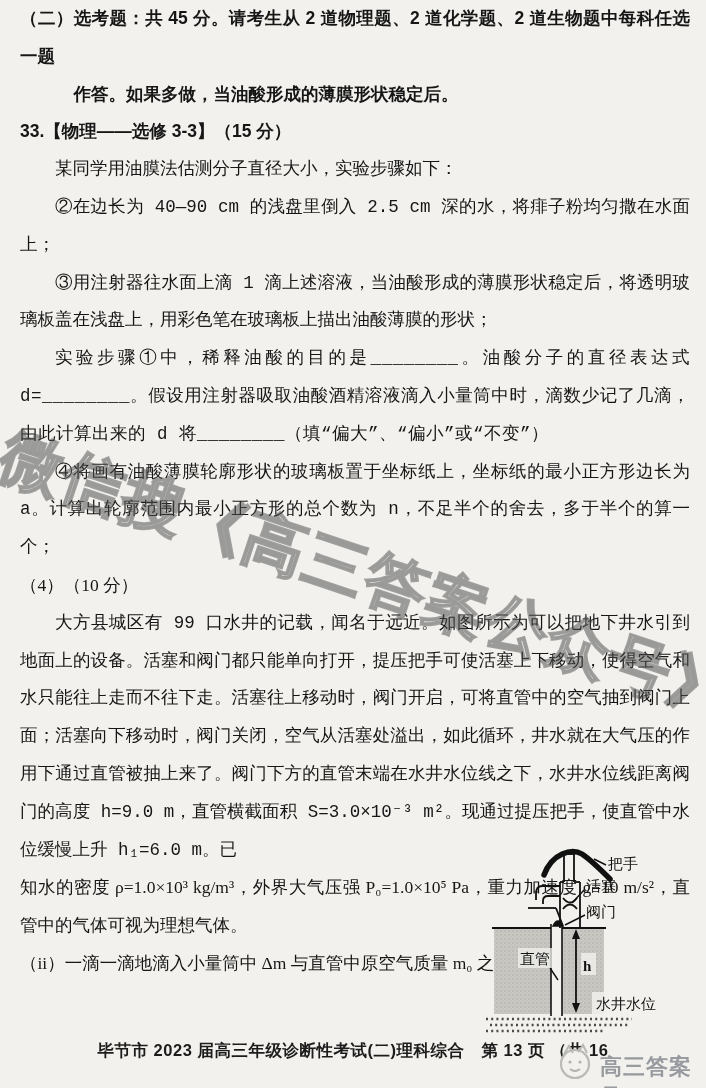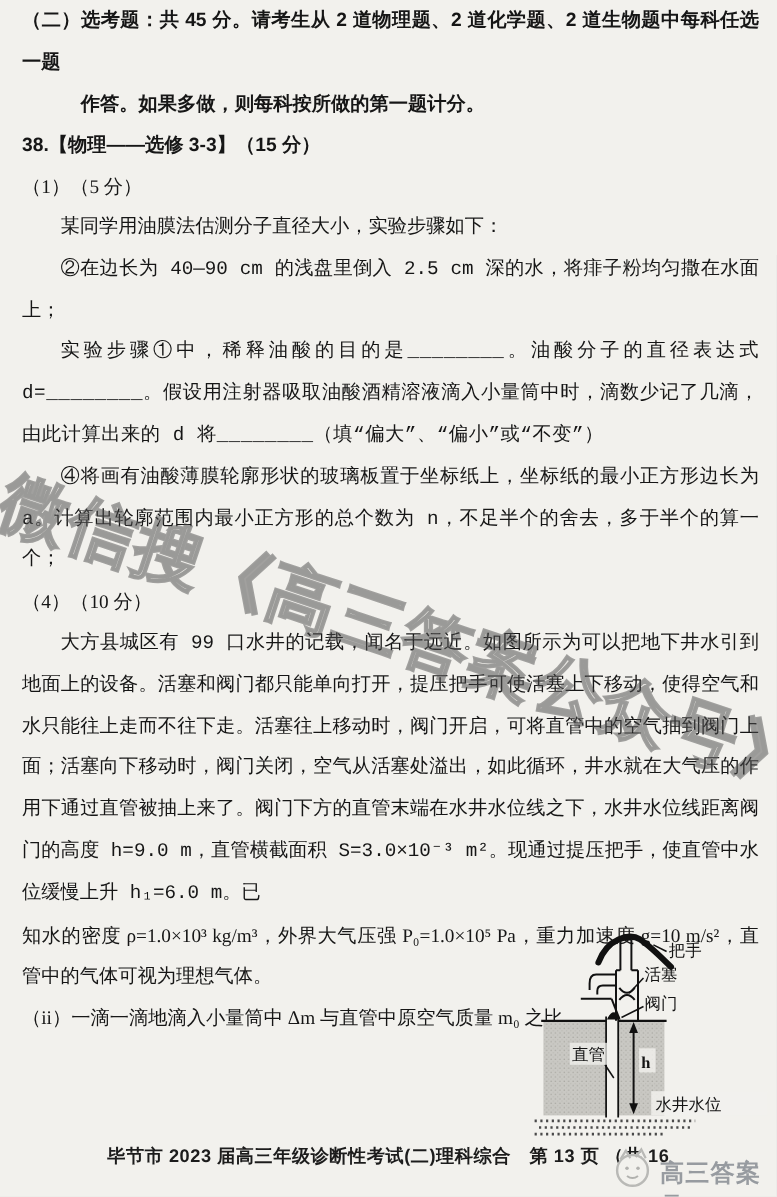--- a/index.html
+++ b/index.html
@@ -51,27 +51,27 @@
     font-size:22px;font-weight:700;color:#979ba0;letter-spacing:1px;
   }
 </style>
 </head>
 <body>
 
 <div class="page">
 
   <div class="content">
     <p class="bold-sans notice1">（二）选考题：共 45 分。请考生从 2 道物理题、2 道化学题、2 道生物题中每科任选一题</p>
-    <p class="bold-sans notice2">作答。如果多做，则每科按所做的第一题计分。</p>
+    <p class="bold-sans notice2">作答。如果多做，当油酸形成的薄膜形状稳定后。</p>
 
-    <p class="bold-sans">38.【物理——选修 3-3】（15 分）</p>
+    <p class="bold-sans">33.【物理——选修 3-3】（15 分）</p>
 
-    <p>（1）（5 分）</p>
     <p class="indent2">某同学用油膜法估测分子直径大小，实验步骤如下：</p>
     <p class="indent2">②在边长为 40—90 cm 的浅盘里倒入 2.5 cm 深的水，将痱子粉均匀撒在水面上；</p>
+    <p class="indent2">③用注射器往水面上滴 1 滴上述溶液，当油酸形成的薄膜形状稳定后，将透明玻璃板盖在浅盘上，用彩色笔在玻璃板上描出油酸薄膜的形状；</p>
     <p class="indent2 blanks-line">实验步骤①中，稀释油酸的目的是________。油酸分子的直径表达式 d=________。假设用注射器吸取油酸酒精溶液滴入小量筒中时，滴数少记了几滴，由此计算出来的 d 将________（填“偏大”、“偏小”或“不变”）</p>
     <p class="indent2">④将画有油酸薄膜轮廓形状的玻璃板置于坐标纸上，坐标纸的最小正方形边长为 a。计算出轮廓范围内最小正方形的总个数为 n，不足半个的舍去，多于半个的算一个；</p>
 
     <p>（4）（10 分）</p>
     <p class="indent2">大方县城区有 99 口水井的记载，闻名于远近。如图所示为可以把地下井水引到地面上的设备。活塞和阀门都只能单向打开，提压把手可使活塞上下移动，使得空气和水只能往上走而不往下走。活塞往上移动时，阀门开启，可将直管中的空气抽到阀门上面；活塞向下移动时，阀门关闭，空气从活塞处溢出，如此循环，井水就在大气压的作用下通过直管被抽上来了。阀门下方的直管末端在水井水位线之下，水井水位线距离阀门的高度 h=9.0 m，直管横截面积 S=3.0×10⁻³ m²。现通过提压把手，使直管中水位缓慢上升 h₁=6.0 m。已</p>
     <p class="narrow">知水的密度 ρ=1.0×10³ kg/m³，外界大气压强 P₀=1.0×10⁵ Pa，重力加速度 g=10 m/s²，直管中的气体可视为理想气体。</p>
     <p class="narrow oneline">（ii）一滴一滴地滴入小量筒中 Δm 与直管中原空气质量 m₀ 之比。</p>
   </div>
 
   <div class="wm-diagonal">微信搜《高三答案公众号》</div>

